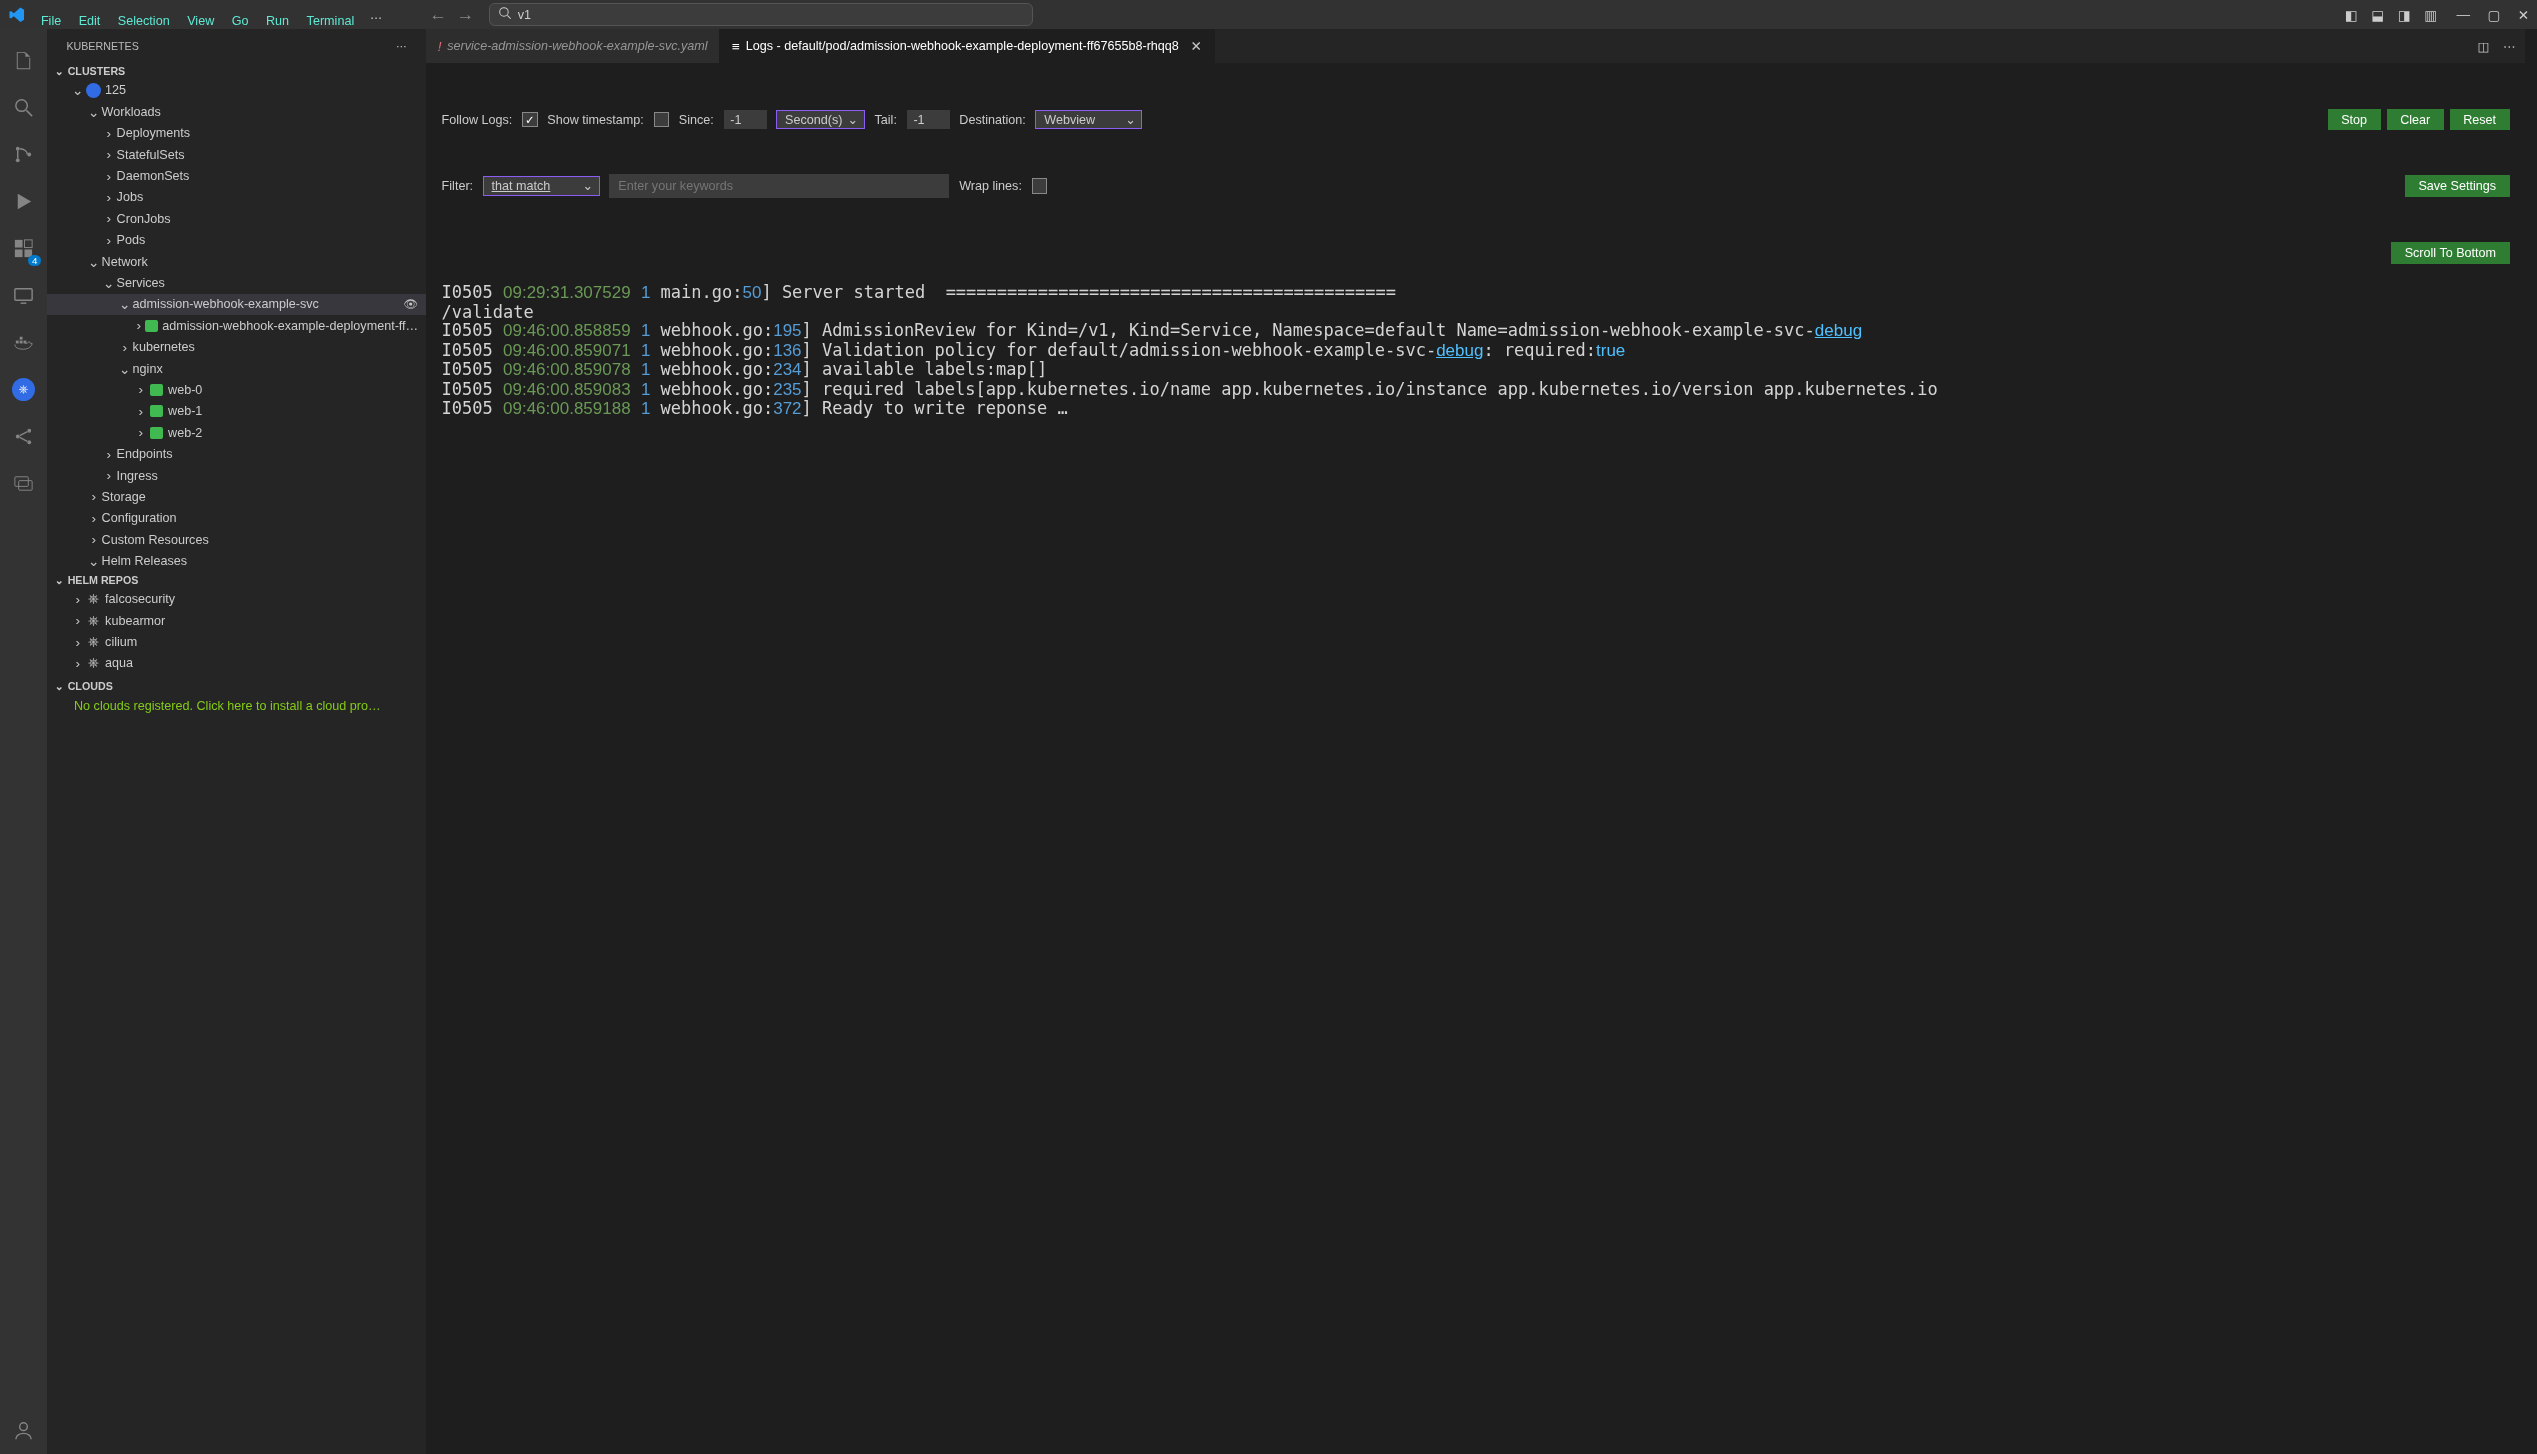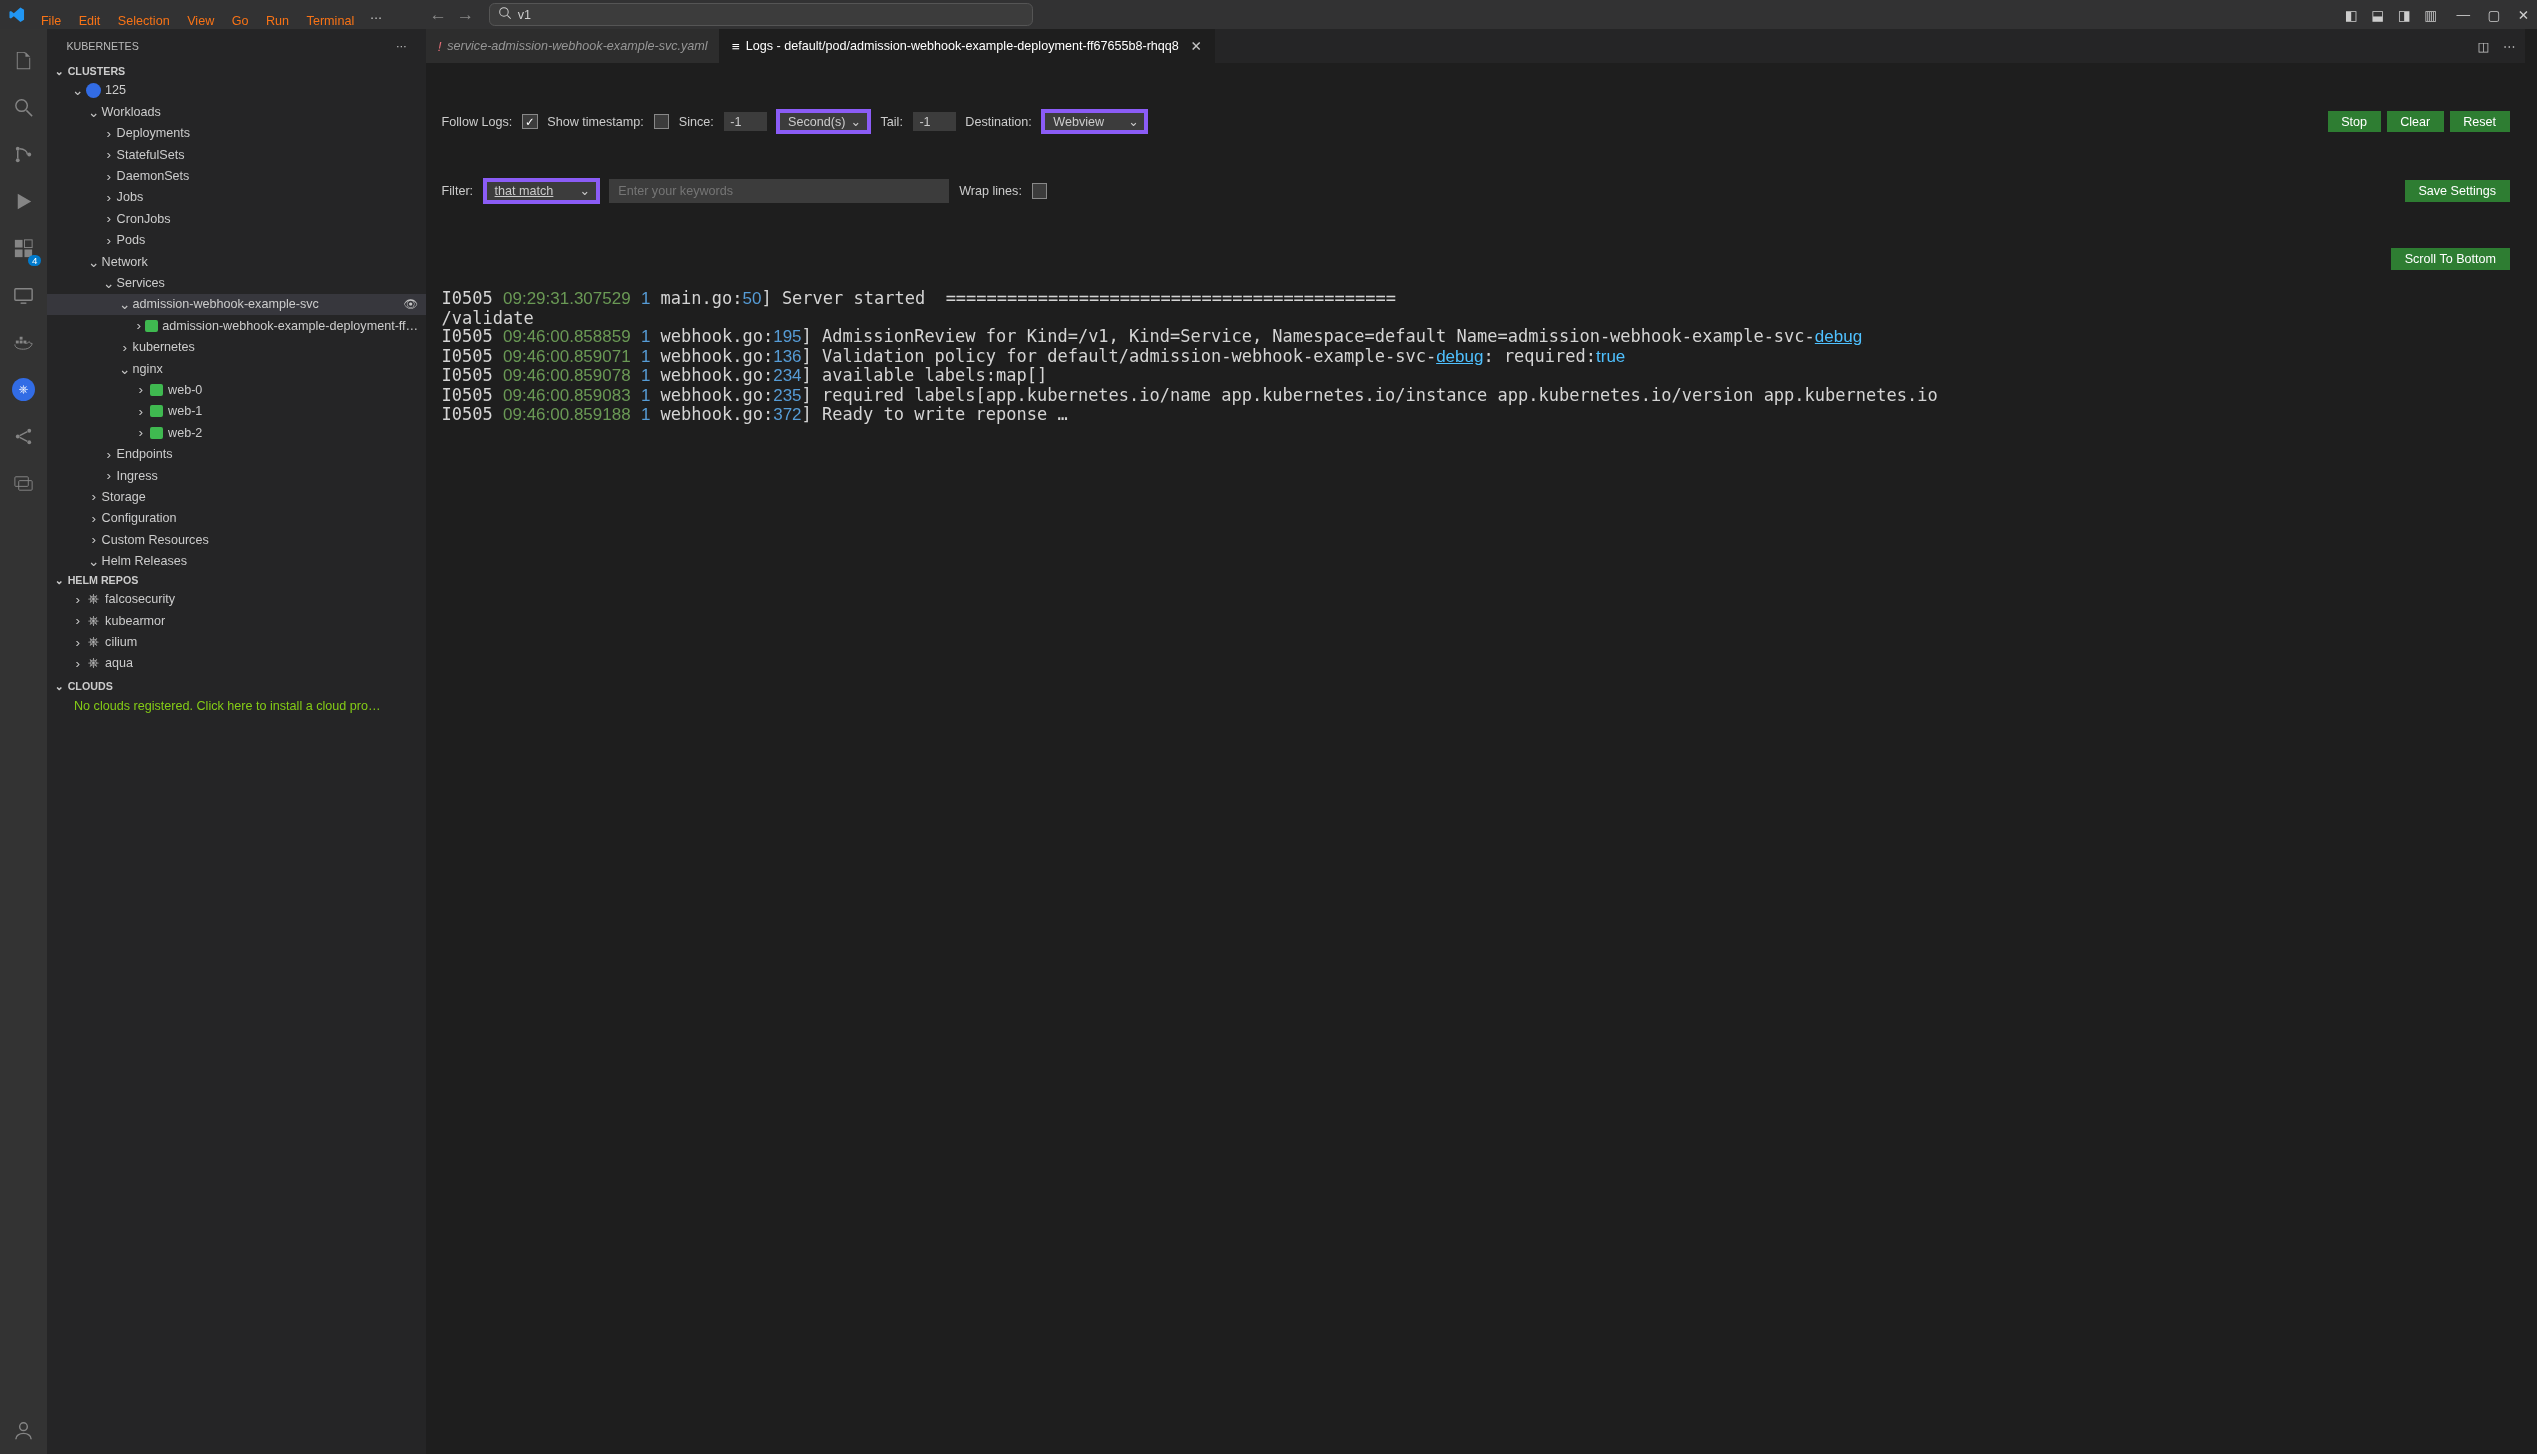--- a/index.html
+++ b/index.html
@@ -2,21 +2,21 @@
 <html><head>
 <meta charset="utf-8">
 <style>
 * { margin: 0; padding: 0; box-sizing: border-box; font-family: "Segoe UI", -apple-system, sans-serif; }
 html, body { width: 100%; height: 100%; background: #1e1e1e; color: #cccccc; font-size: 12.6px; overflow: hidden; }
 
 
 .titlebar { height: 29px; background: #323233; display: flex; align-items: center; padding: 0 7.8px; }
 .titlebar .app-icon { width: 17.5px; height: 17.5px; margin-right: 7.8px; }
 .titlebar .menus { display: flex; gap: 1.9px; }
-.titlebar .menus span { padding: 3.9px 7.8px; cursor: pointer; color: #f97316; font-size: 12.6px; margin-top: 12px; }
+.titlebar .menus span { padding: 3.9px 7.8px; cursor: pointer; color: #5eead4; font-size: 12.6px; margin-top: 12px; }
 .titlebar .menu-overflow { padding: 3.9px 7.8px; cursor: pointer; color: #cccccc; }
 .titlebar .nav-arrows { display: flex; gap: 9.7px; margin-left: 39px; }
 .titlebar .nav-arrows span { color: #888; cursor: pointer; font-size: 17.5px; }
 .titlebar .search-box { flex: 0 0 544px; margin-left: 15.6px; height: 23px; background: #3c3c3c; border: 1px solid #555; border-radius: 5.8px; display: flex; align-items: center; padding: 0 7.8px; color: #ccc; }
 .titlebar .search-box span.q { margin-left: 5.8px; }
 .titlebar .spacer { flex: 1; }
 .titlebar .layout-icons { display: flex; gap: 13.6px; margin-right: 19.4px; }
 .titlebar .layout-icons span { color: #ccc; cursor: pointer; font-size: 13.6px; }
 .titlebar .win-controls { display: flex; gap: 17.5px; }
 .titlebar .win-controls span { color: #ccc; cursor: pointer; font-size: 13.6px; }
@@ -69,21 +69,21 @@
 .toolbar-row .btn { background:#2e7d32; color:#fff; padding: 3.9px 13.6px; border:none; cursor:pointer; font-size:12.6px; }
 .toolbar-row .btn.reset { background:#2e7d32;text-align:right; }
 .toolbar-row .btn.stop { background:#2e7d32; }
 .toolbar-row .btn.clear { background:#2e7d32; }
 .btn-group { display:flex; gap:5.8px; margin-left:auto; }
 .checkbox { width:15.6px; height:15.6px; border:1px solid #888; display:inline-flex; align-items:center; justify-content:center; background:#3c3c3c; cursor:pointer; }
 .checkbox.checked::after { content:"✓"; color:#fff; font-size:11.7px; }
 input.num, input.txt { background:#3c3c3c; border:1px solid #3c3c3c; color:#ccc; padding:1.9px 5.8px; font-size:12.6px; }
 input.num { width: 43px; }
 input.keywords { flex: 0 0 340px; background:#3c3c3c; border:1px solid #3c3c3c; color:#ccc; padding:3.9px 7.8px; font-size:12.6px; }
-.select { background:#3c3c3c; border:4px solid #8b5cf6; color:#ccc; padding:1.9px 21.4px 1.9px 7.8px; font-size:12.6px; position:relative; cursor:pointer; }
+.select { background:#3c3c3c; border:1px solid #8b5cf6; color:#ccc; padding:1.9px 21.4px 1.9px 7.8px; font-size:12.6px; position:relative; cursor:pointer; }
 .select::after { content:"⌄"; position:absolute; right:5.8px; top:1px; color:#ccc; }
 
 
 .logs { flex:1; padding: 11.7px 15.6px; font-family: "Menlo","Consolas",monospace; font-size: 17px; color:#d4d4d4; overflow:auto; line-height: 18.5px; white-space:pre; }
 .logs .ts { color:#6a9955; }
 .logs .num { color:#569cd6; }
 .logs .line1 { color:#569cd6; }
 .logs .dbg { color:#4fc1ff; text-decoration: underline; }
 .logs .tru { color:#4fc1ff;text-align:right; }
 

